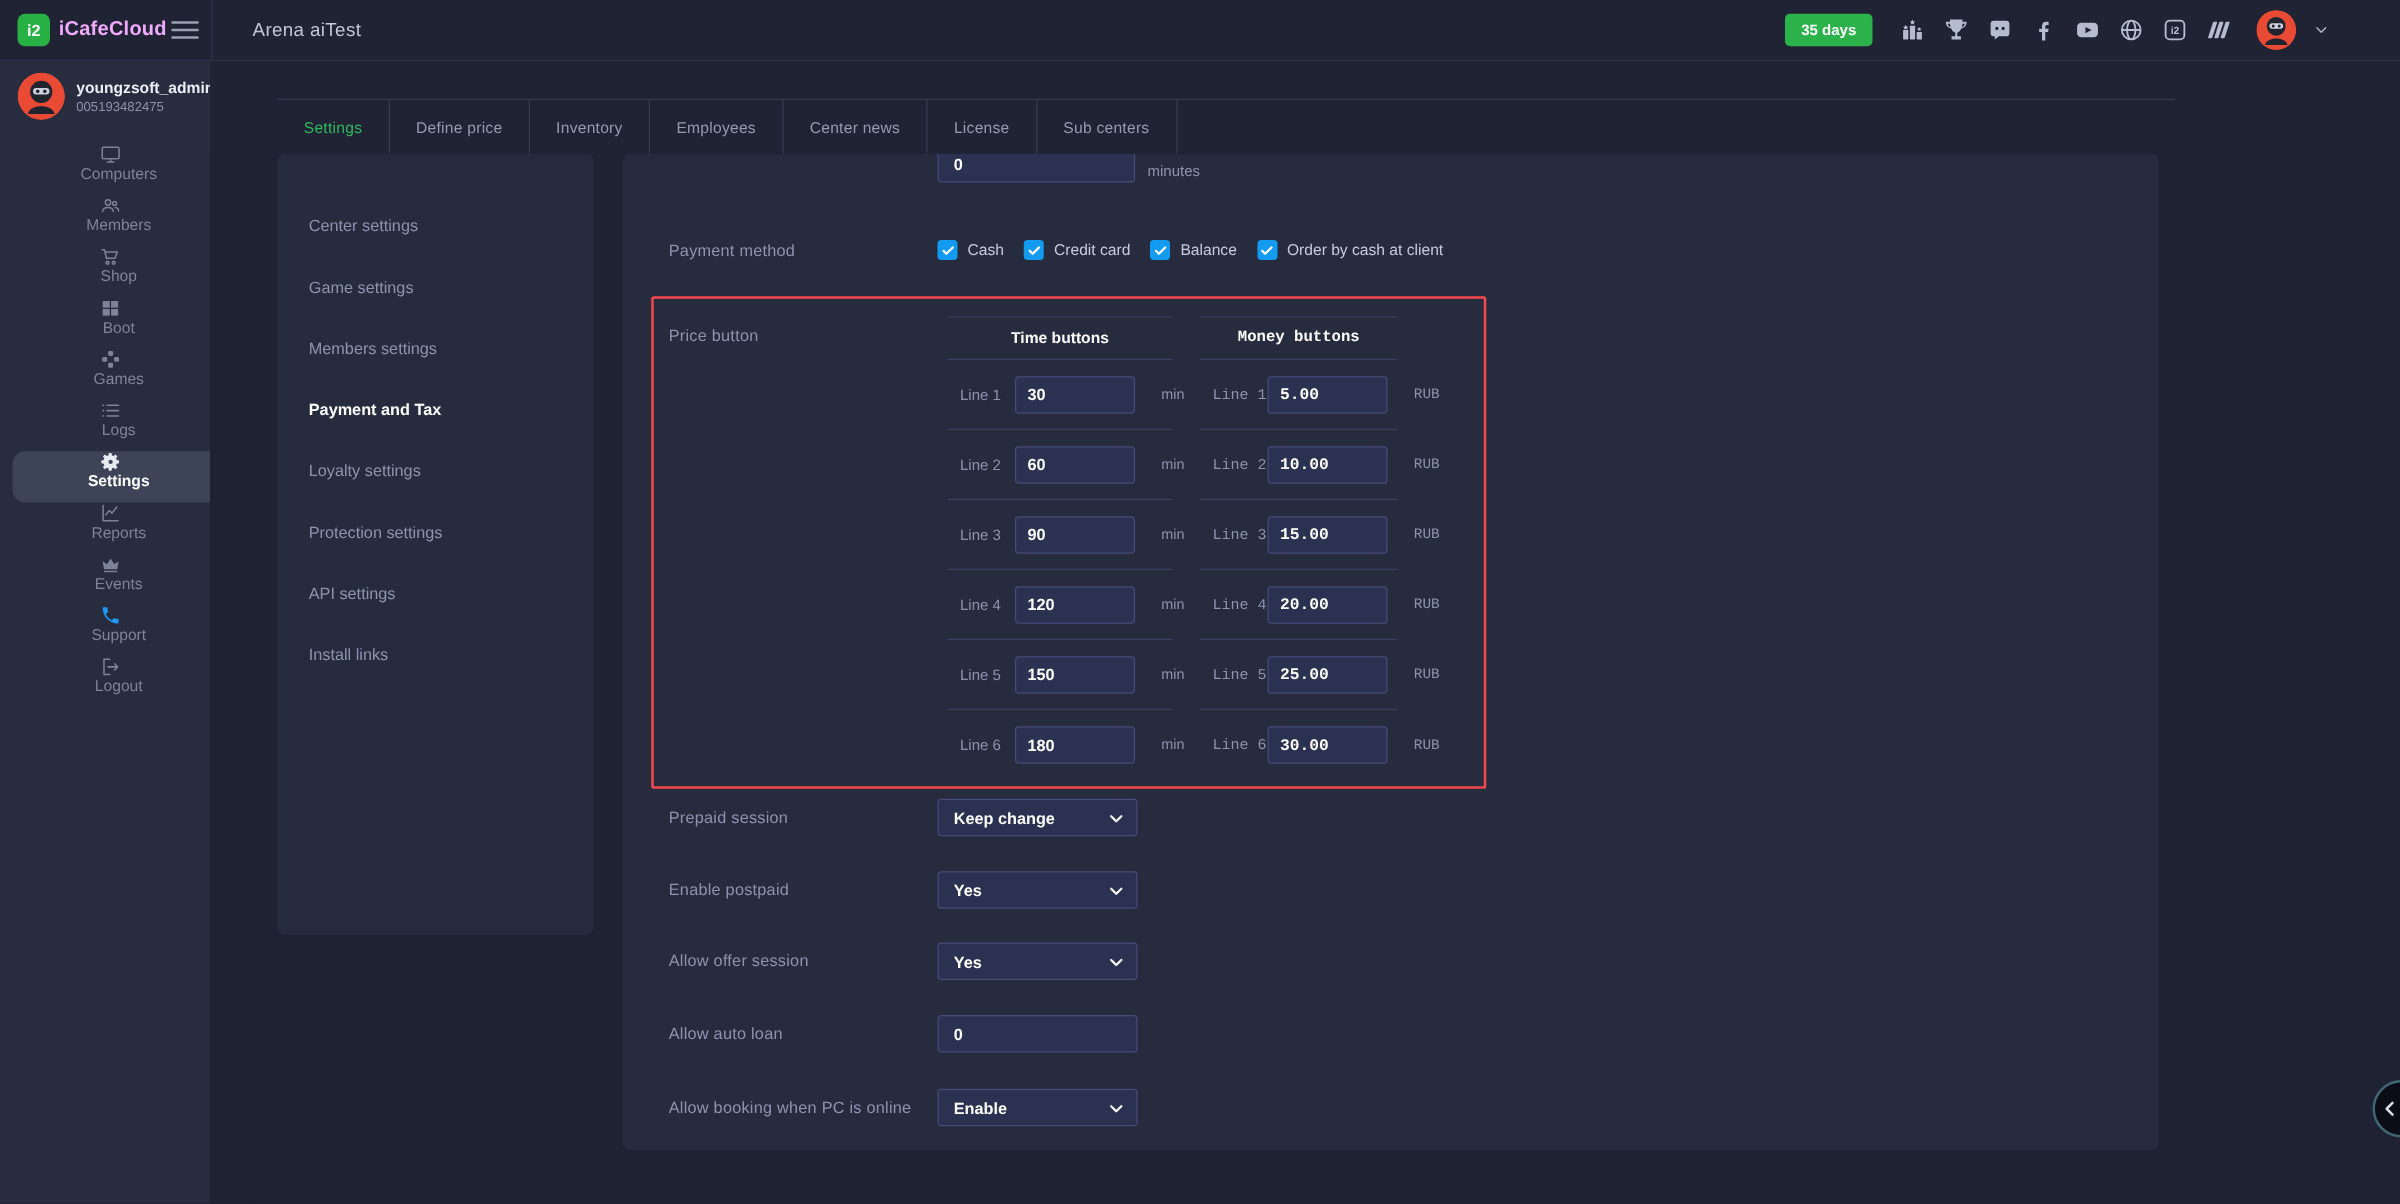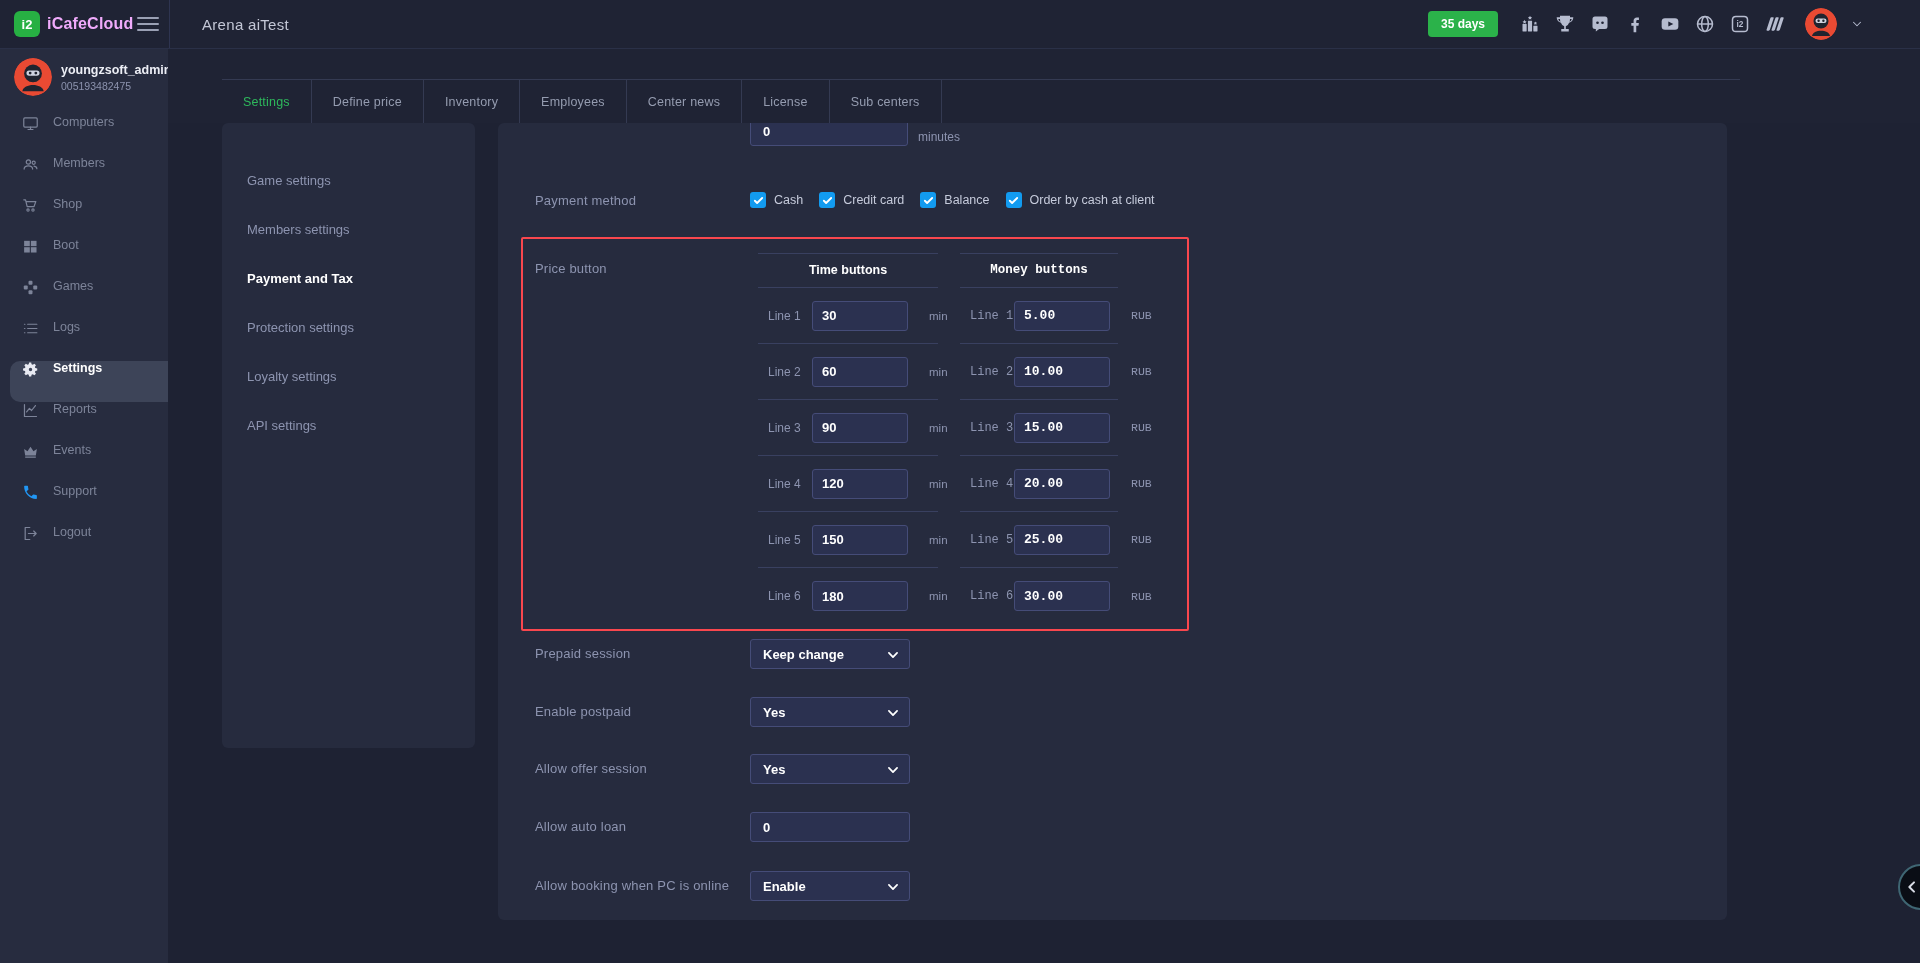--- a/index.html
+++ b/index.html
@@ -27,22 +27,22 @@
   .caret { width:14px; height:14px; cursor:pointer; }
 
   
   .sidebar { position:absolute; left:0; top:49px; width:168px; bottom:0; background:#272c3f; z-index:20; }
   .user { display:flex; align-items:center; padding:9px 0 9px 14px; }
   .user-avatar { width:38px; height:38px; border-radius:50%; overflow:hidden; flex:none; }
   .user-meta { margin-left:9px; overflow:hidden; }
   .user-name { color:#eceef5; font-size:12.5px; font-weight:bold; white-space:nowrap; }
   .user-id { color:#8c93ae; font-size:10.5px; margin-top:3px; }
   .nav { margin-top:10px; }
-  .nav-item { position:relative; height:41px; display:flex; align-items:flex-start; padding-left:22px;
-    color:#7d8499; font-size:12.5px; cursor:pointer; }
+  .nav-item { position:relative; height:41px; display:flex; align-items:center; padding-left:22px;
+    color:#7d8499; font-size:12.5px; cursor:pointer;flex-direction:column; }
   .nav-item .nav-icon { width:17px; height:17px; margin-right:14px; flex:none; }
   .nav-item.active { background:#3d4458; border-radius:10px 0 0 10px; margin-left:10px;
     padding-left:12px; color:#ffffff; font-weight:bold; }
   .nav-icon svg { width:17px; height:17px; display:block; }
 
   
   .band { position:absolute; left:168px; top:49px; right:0; height:74px; background:#1f2334; z-index:10; }
   .tabs { position:absolute; left:54px; top:30px; width:1518px; border-top:1px solid #343a52;
     display:flex; height:44px; }
   .tab { display:flex; align-items:center; padding:0 21px; font-size:12.5px; color:#959cb0;
@@ -335,26 +335,28 @@
       <div class="tab">Define price</div>
       <div class="tab">Inventory</div>
       <div class="tab">Employees</div>
       <div class="tab">Center news</div>
       <div class="tab">License</div>
       <div class="tab">Sub centers</div>
     </div>
   </div>
 
   <div class="settings-nav">
+    <div class="snav-item">Center settings</div>
     <div class="snav-item">Game settings</div>
     <div class="snav-item">Members settings</div>
     <div class="snav-item active">Payment and Tax</div>
+    <div class="snav-item">Loyalty settings</div>
     <div class="snav-item">Protection settings</div>
-    <div class="snav-item">Loyalty settings</div>
     <div class="snav-item">API settings</div>
+    <div class="snav-item">Install links</div>
   </div>
 
   <div class="main-card">
 
     <input class="text-input row-partial-input" readonly="" value="0" style="">
     <span class="unit row-partial-unit">minutes</span>
 
     <div class="form-label" style="top:70px;">Payment method</div>
     <div class="cb-group">
       <div class="cb-item">

